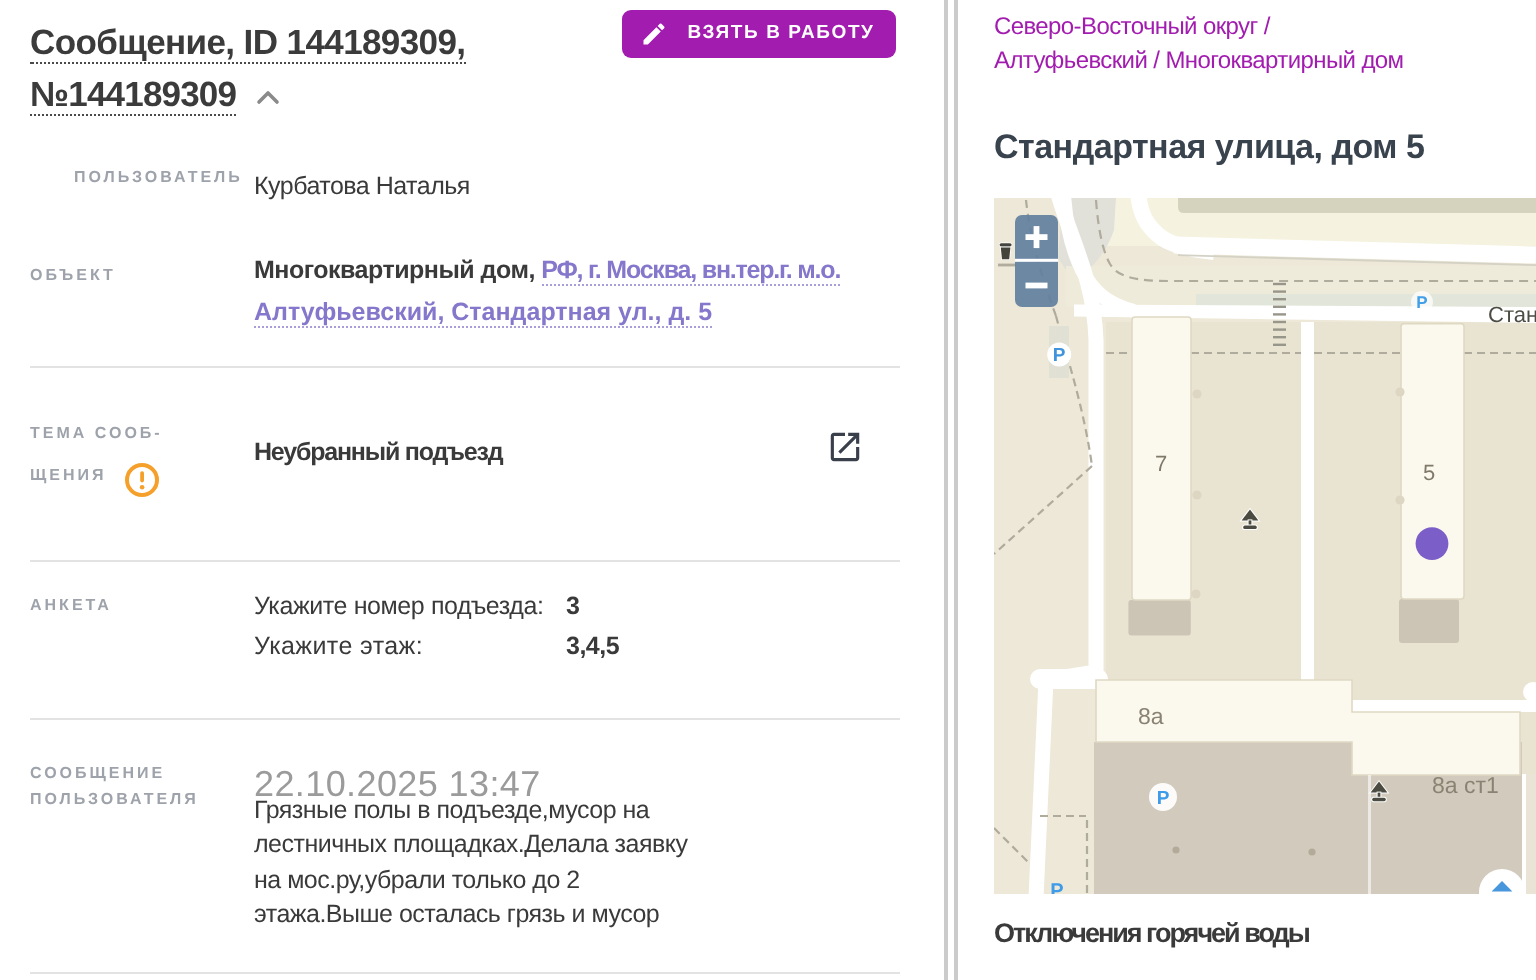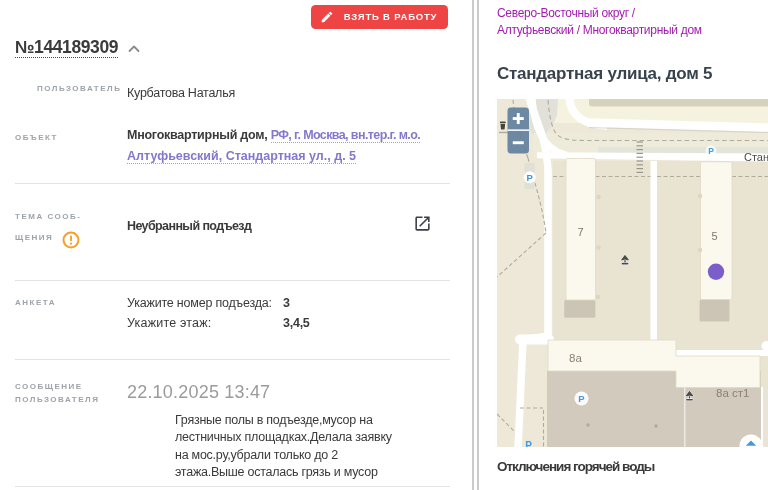--- a/index.html
+++ b/index.html
@@ -6,29 +6,29 @@
   body{width:768px;height:490px;background:#fff;font-family:"Liberation Sans",sans-serif;position:relative;overflow:hidden;}
   .abs{position:absolute;}
   .lbl{font-size:8px;font-weight:bold;letter-spacing:1.5px;color:#9EA3AB;}
   .val{font-size:12.5px;color:#3A3A3A;letter-spacing:-0.25px;}
   .divider{height:1px;background:#E3E3E3;left:15px;width:435px;}
 </style>
 </head>
 <body>
 
 <div class="abs" style="left:15px;top:7.5px;font-size:17.5px;font-weight:bold;color:#3B3B3B;line-height:26px;letter-spacing:-0.3px;">
-  <br>
+  <span style="border-bottom:1.5px dotted #4a4a4a;">Сообщение, ID 144189309,</span><br>
   <span style="border-bottom:1.5px dotted #4a4a4a;letter-spacing:-0.4px;margin-top:38px;">№144189309</span>
 </div>
 
 <svg class="abs" style="left:128px;top:44px;" width="12" height="9" viewBox="0 0 12 9">
     <polyline points="1.5,7 6,2.5 10.5,7" fill="none" stroke="#8A8A8A" stroke-width="1.8" stroke-linecap="round" stroke-linejoin="round"></polyline>
   </svg>
 
-<div class="abs" style="left:311px;top:4.5px;width:137px;height:24px;background:#ef4444;border-radius:4.5px;">
+<div class="abs" style="left:311px;top:4.5px;width:137px;height:24px;background:#a21caf;border-radius:4.5px;">
 
   <svg class="abs" style="left:8.5px;top:5.2px;" width="14" height="14" viewBox="0 0 24 24">
       <path fill="#fff" d="M3 17.25V21h3.75L17.81 9.94l-3.75-3.75L3 17.25zM20.71 7.04c.39-.39.39-1.02 0-1.41l-2.34-2.34a.9959.9959 0 0 0-1.41 0l-1.83 1.83 3.75 3.75 1.83-1.83z"></path>
     </svg>
   <div class="abs" style="left:21px;top:0;width:117px;height:24px;line-height:24px;text-align:center;font-size:9.5px;font-weight:bold;letter-spacing:0.8px;color:#fff;">ВЗЯТЬ В РАБОТУ</div>
 </div>
 
 <div class="abs lbl" style="left:15px;top:83.5px;padding-left:22px;">ПОЛЬЗОВАТЕЛЬ</div>
 
 <div class="abs val" style="left:127px;top:85.5px;">Курбатова Наталья</div>
@@ -71,21 +71,21 @@
 <div class="abs val" style="left:283px;top:316.3px;font-weight:bold;">3,4,5</div>
 
 <div class="abs divider" style="top:358.5px;"></div>
 
 <div class="abs lbl" style="left:15px;top:381.8px;">СООБЩЕНИЕ</div>
 
 <div class="abs lbl" style="left:15px;top:395.3px;">ПОЛЬЗОВАТЕЛЯ</div>
 
 <div class="abs" style="left:127px;top:382px;font-size:18px;color:#9B9B9B;letter-spacing:0.2px;">22.10.2025 13:47</div>
 
-<div class="abs val" style="left:127px;top:412px;line-height:17.3px;margin-left:48px;">Грязные полы в подъезде,мусор на<br>лестничных площадках.Делала заявку<br>на мос.ру,убрали только до 2<br>этажа.Выше осталась грязь и мусор</div>
+<div class="abs val" style="left:127px;top:397px;line-height:17.3px;">Грязные полы в подъезде,мусор на<br>лестничных площадках.Делала заявку<br>на мос.ру,убрали только до 2<br>этажа.Выше осталась грязь и мусор</div>
 
 <div class="abs divider" style="top:485.5px;"></div>
 
 <div class="abs" style="left:472px;top:0;width:1.5px;height:490px;background:#CBCBCB;"></div>
 
 <div class="abs" style="left:477px;top:0;width:1.5px;height:490px;background:#CBCBCB;"></div>
 
 <div class="abs" style="left:497px;top:5px;font-size:12px;color:#a21caf;line-height:17px;letter-spacing:-0.3px;">Северо-Восточный округ /<br>Алтуфьевский / Многоквартирный дом</div>
 
 <div class="abs" style="left:497px;top:64px;font-size:17px;font-weight:bold;color:#39434E;letter-spacing:-0.25px;">Стандартная улица, дом 5</div>

